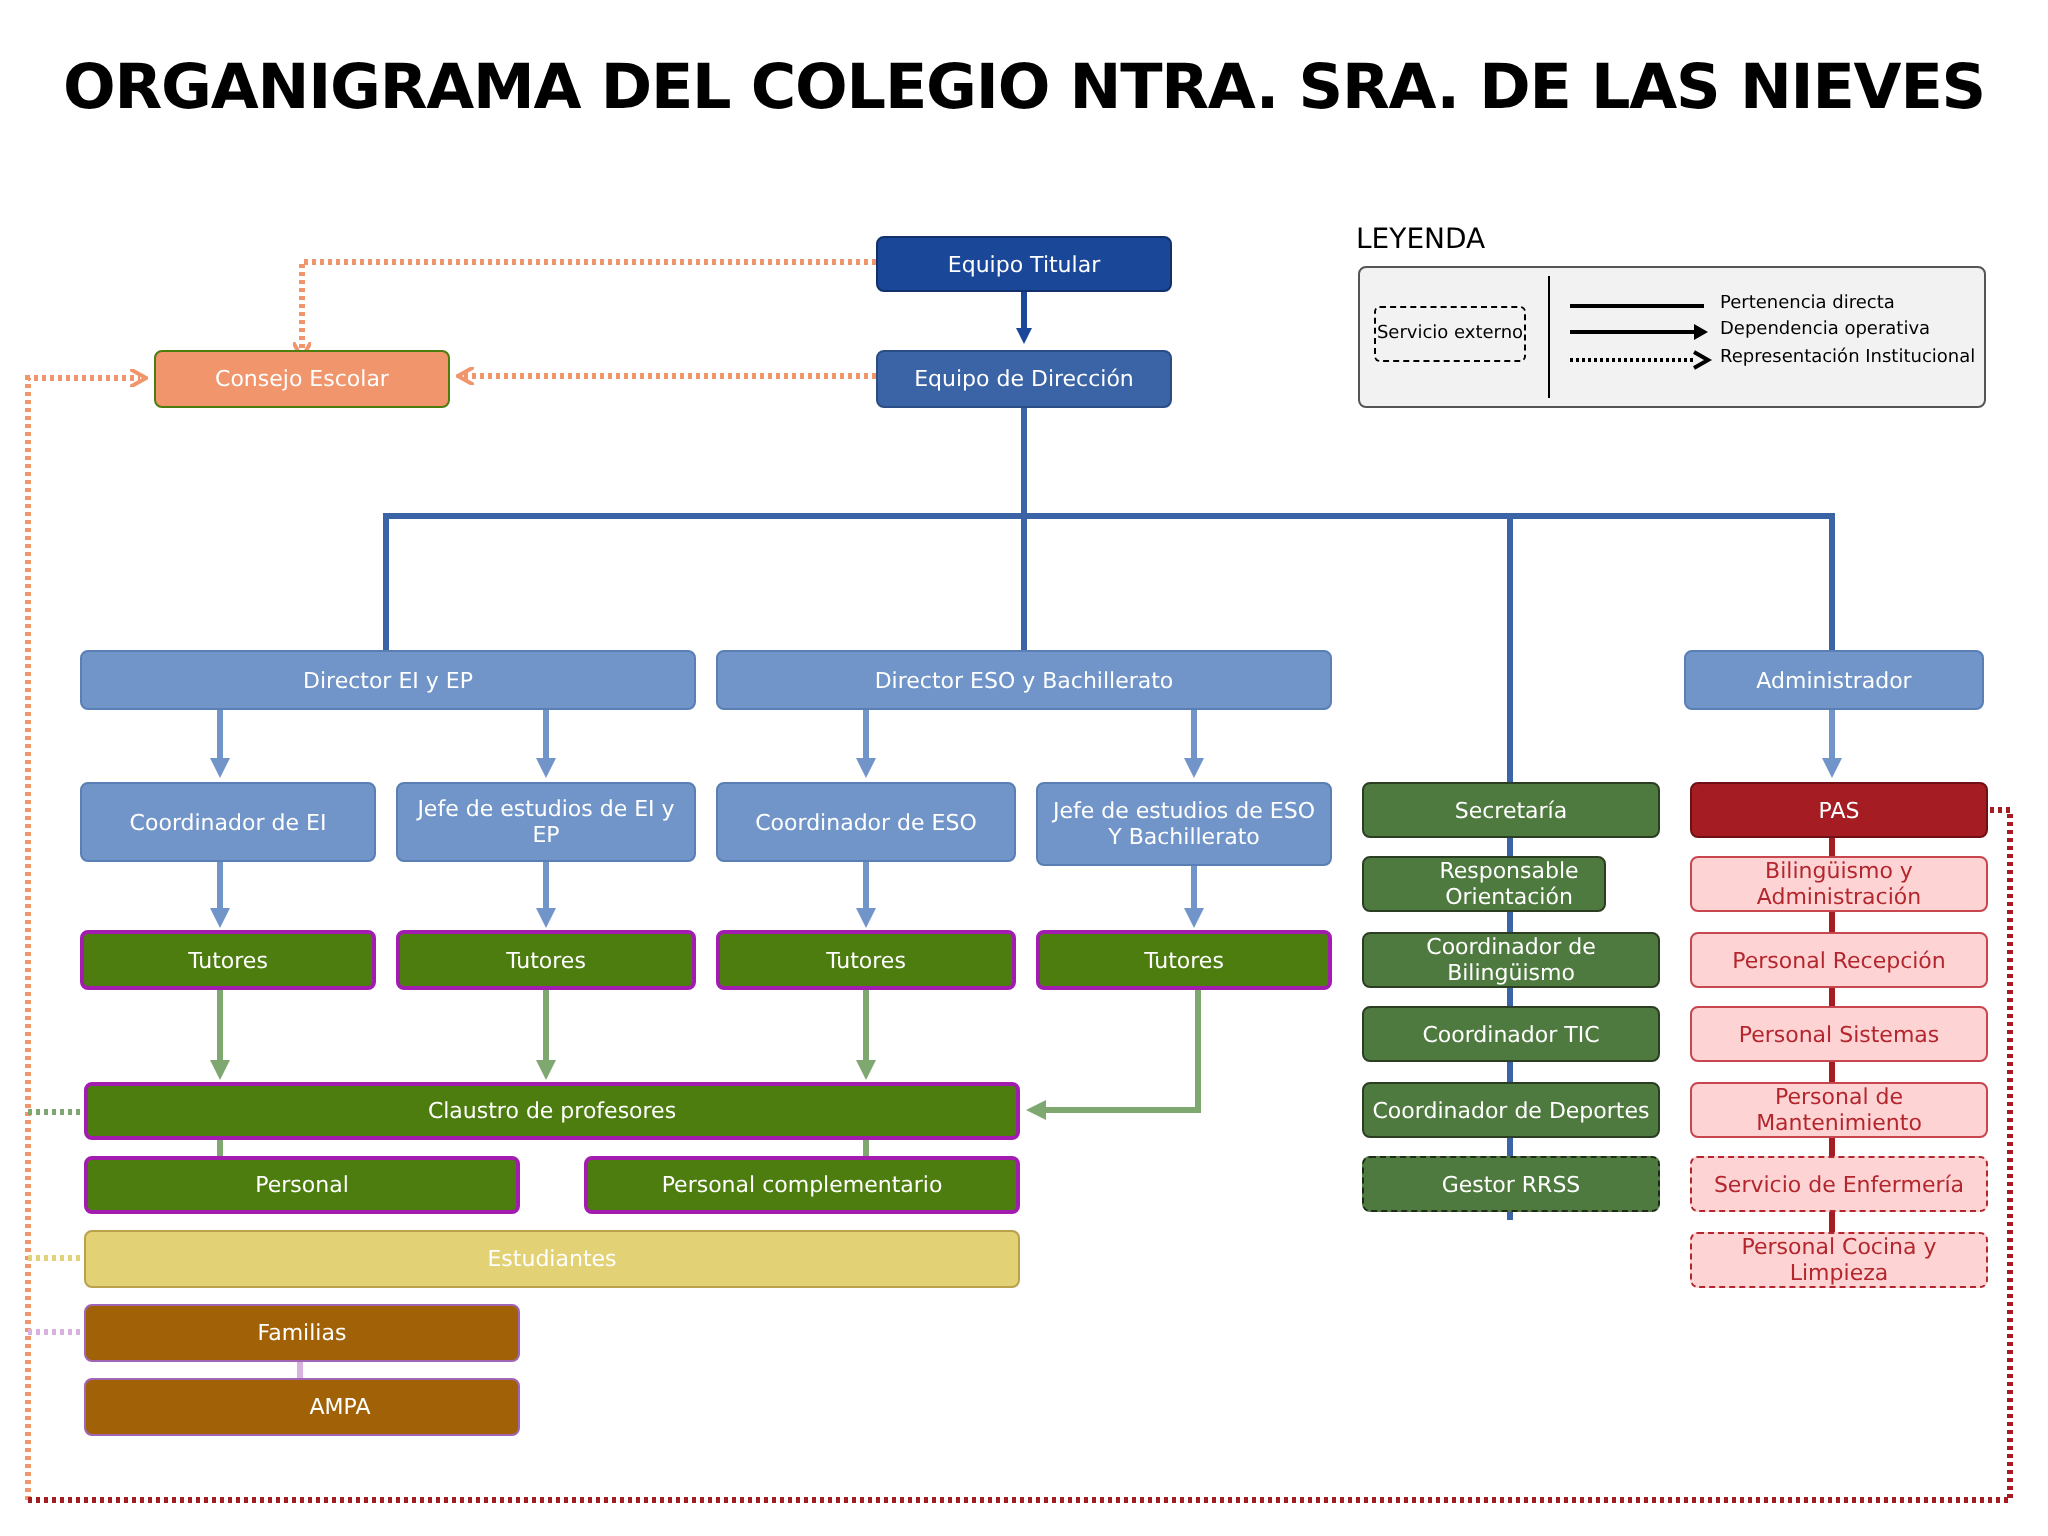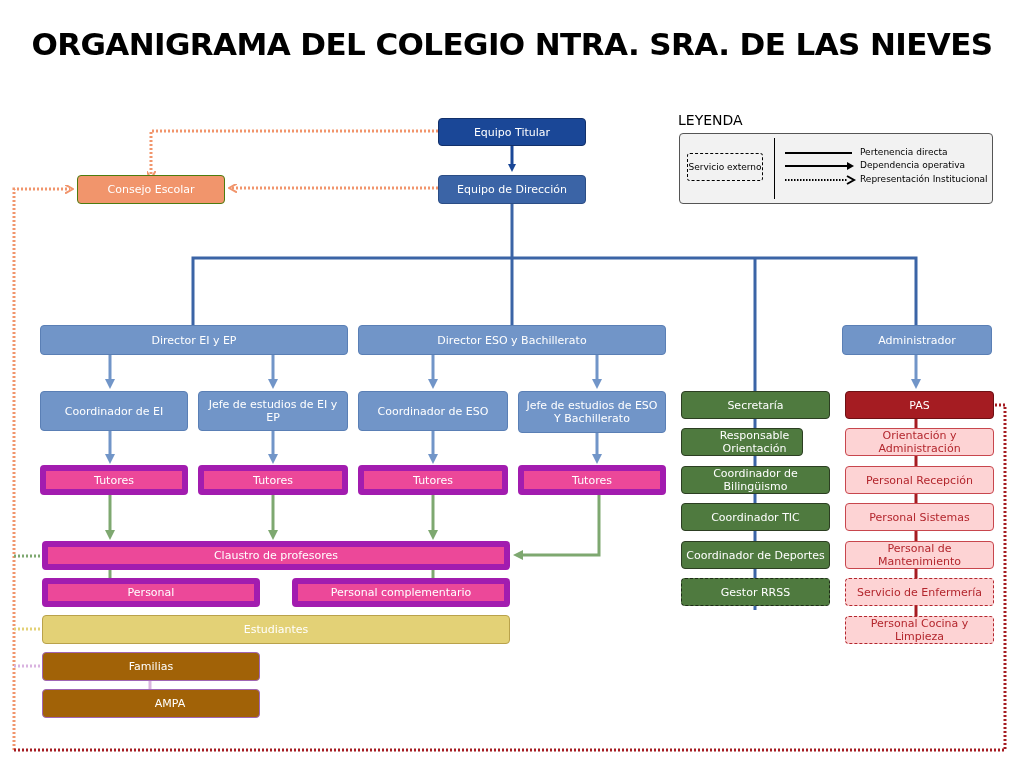--- a/index.html
+++ b/index.html
@@ -5,21 +5,21 @@
   html,body{margin:0;padding:0;background:#fff;}
   body{width:1024px;height:768px;position:relative;overflow:hidden;font-family:"DejaVu Sans","Liberation Sans",sans-serif;}
   .title{position:absolute;left:0;top:26px;width:1024px;text-align:center;font-family:"DejaVu Sans",sans-serif;font-weight:bold;font-size:31px;letter-spacing:-0.6px;color:#000;}
   svg.lines{position:absolute;left:0;top:0;width:1024px;height:768px;}
   .box{position:absolute;box-sizing:border-box;border-radius:4px;display:flex;align-items:center;justify-content:center;text-align:center;font-size:11px;line-height:13px;color:#fff;padding:0 3px;}
   .navy{background:#1a4797;border:1px solid #12306a;}
   .blue-dark{background:#3b64a6;border:1px solid #2b4d85;}
   .blue{background:#7195c8;border:1px solid #5a7fb5;}
   .orange{background:#f1956c;border:1px solid #4d7c0f;}
   .green-dark{background:#4f7a3f;border:1px solid #2c3e22;}
-  .green{background:#ec4899;border:6px solid #a21caf;}
+  .green{background:#4d7c0f;border:2px solid #a21caf;}
   .yellow{background:#e3d176;border:1px solid #b9a24b;}
   .purple{background:#a16207;border:1px solid #a066b5;}
   .red{background:#a51c22;border:1px solid #6e1014;}
   .pink{background:#fdd3d4;border:1px solid #c8464d;color:#b3262d;}
   .dashed{border-style:dashed;}
   .green-dark.dashed{border-color:#1e2a17;}
   .pink.dashed{border-color:#b3262d;}
   .legend-title{position:absolute;left:678px;top:112px;font-size:14px;color:#000;}
   .legend{position:absolute;left:679px;top:133px;width:314px;height:71px;box-sizing:border-box;background:#f2f2f2;border:1px solid #555;border-radius:4px;}
   .legend .ext{position:absolute;left:7px;top:19px;width:76px;height:28px;box-sizing:border-box;border:1px dashed #000;border-radius:3px;font-size:9px;display:flex;align-items:center;justify-content:center;color:#000;}
@@ -120,21 +120,21 @@
 <div class="box purple" style="left:42px;top:689px;width:218px;height:29px;padding-left:41px;">AMPA</div>
 
 <div class="box green-dark" style="left:681px;top:391px;width:149px;height:28px;">Secretaría</div>
 <div class="box green-dark" style="left:681px;top:428px;width:122px;height:28px;padding-left:28px;">Responsable Orientación</div>
 <div class="box green-dark" style="left:681px;top:466px;width:149px;height:28px;">Coordinador de Bilingüismo</div>
 <div class="box green-dark" style="left:681px;top:503px;width:149px;height:28px;">Coordinador TIC</div>
 <div class="box green-dark" style="left:681px;top:541px;width:149px;height:28px;">Coordinador de Deportes</div>
 <div class="box green-dark dashed" style="left:681px;top:578px;width:149px;height:28px;">Gestor RRSS</div>
 
 <div class="box red" style="left:845px;top:391px;width:149px;height:28px;">PAS</div>
-<div class="box pink" style="left:845px;top:428px;width:149px;height:28px;">Orientación y Administración</div>
+<div class="box pink" style="left:845px;top:428px;width:149px;height:28px;">Bilingüismo y Administración</div>
 <div class="box pink" style="left:845px;top:466px;width:149px;height:28px;">Personal Recepción</div>
 <div class="box pink" style="left:845px;top:503px;width:149px;height:28px;">Personal Sistemas</div>
 <div class="box pink" style="left:845px;top:541px;width:149px;height:28px;">Personal de Mantenimiento</div>
 <div class="box pink dashed" style="left:845px;top:578px;width:149px;height:28px;">Servicio de Enfermería</div>
 <div class="box pink dashed" style="left:845px;top:616px;width:149px;height:28px;">Personal Cocina y Limpieza</div>
 
 <div class="legend-title">LEYENDA</div>
 <div class="legend">
   <div class="ext">Servicio externo</div>
   <div class="sep"></div>

